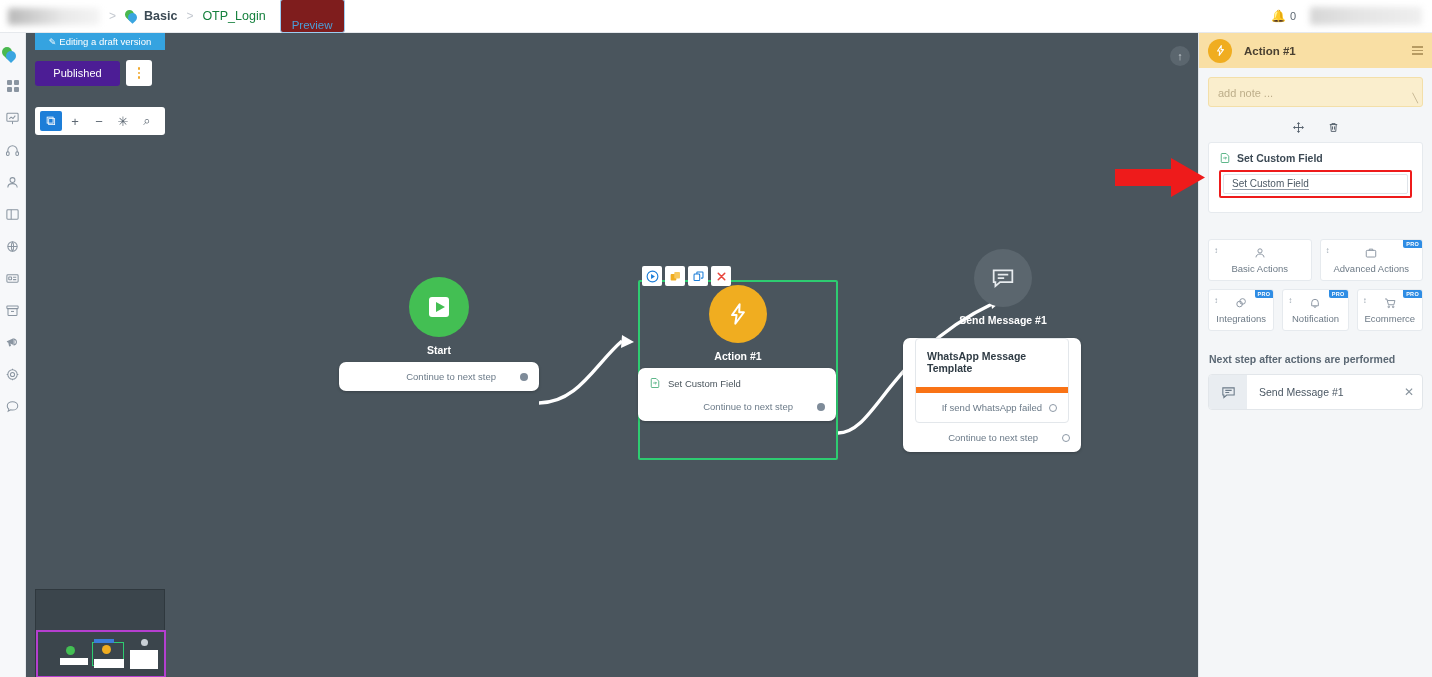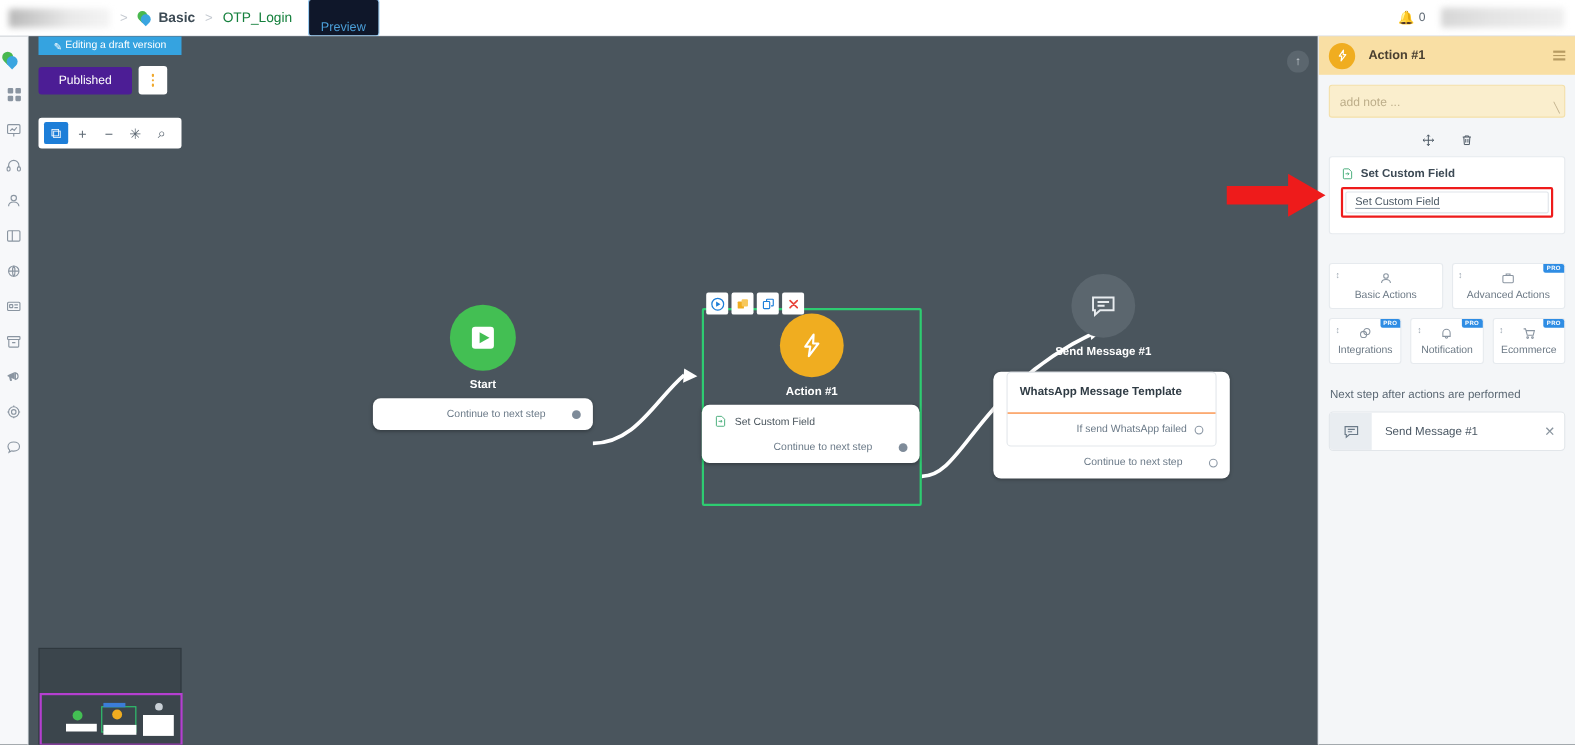--- a/index.html
+++ b/index.html
@@ -27,21 +27,21 @@
   }
   .omni-dot i {
     position: absolute; width: 9px; height: 9px; border-radius: 50% 50% 0 50%;
   }
   .omni-dot i.g { background: #49b84f; left: 0; top: 0; transform: rotate(45deg); }
   .omni-dot i.b { background: #3aa5e0; left: 3px; top: 3px; transform: rotate(45deg); }
   #bc-omni { font-size: 12.5px; font-weight: bold; color: #3c4a54; }
   #bc-page { font-size: 12.5px; color: #15803d; }
   #preview-btn {
     margin-left: 14px; height: 21px; padding: 16px 11px;
-    border: 1px solid #9ccdf2; border-radius: 3px; background: #0f172a;
+    border: 1px solid #9ccdf2; border-radius: 3px; background: #7f1d1d;
     color: #4b9fd8; font-size: 11.5px; line-height: 19px; cursor: pointer;
   }
   #topbar-right {
     margin-left: auto; display: flex; align-items: center; padding-right: 10px;
   }
   .bell-wrap { display: flex; align-items: center; gap: 4px; margin-right: 14px; }
   .bell { font-size: 12px; color: #7a838d; }
   .bell-count { font-size: 11px; color: #5d6873; }
   .blur-chip2 {
     width: 112px; height: 18px; border-radius: 2px;
@@ -150,29 +150,29 @@
     width: 20px; height: 20px; background: #ffffff; border-radius: 2px;
     display: flex; align-items: center; justify-content: center; cursor: pointer;
     border: none;
   }
   #node-action { position: absolute; left: 612px; top: 252px; width: 200px; }
   #action-circle { width: 58px; height: 58px; background: #f0ad20; }
 
   
   #node-send { left: 877px; top: 216px; width: 200px; }
   #send-circle { width: 58px; height: 58px; background: #5b666e; }
-  #send-card { width: 215px; }
+  #send-card { width: 178px; }
   .tpl-box {
     margin: 12px 12px 0; border: 1px solid #e3e7eb; border-radius: 4px;
   }
   .tpl-title {
     font-size: 10.5px; font-weight: bold; color: #2f3b44; padding: 11px 11px 13px;
   }
   .tpl-fail {
-    border-top: 1px solid #f97316; display: flex; align-items: center;
+    border-top: 6px solid #f97316; display: flex; align-items: center;
     justify-content: flex-end; gap: 7px; font-size: 9.5px; color: #6b7a88;
     padding: 9px 11px;
   }
 
   
   #edges { position: absolute; left: 0; top: 0; width: 1172px; height: 644px; pointer-events: none; }
 
   
   #minimap {
     position: absolute; left: 9px; top: 556px; width: 130px; height: 88px;
@@ -255,21 +255,21 @@
     position: absolute; left: 5px; top: 7px; font-size: 8px; color: #9aa5b0;
     line-height: 7px;
   }
   .pro-badge {
     position: absolute; right: 0px; top: 0px; background: #2f8de4; color: #fff;
     font-size: 5.5px; font-weight: bold; padding: 1px 3px; border-radius: 0 2px 0 2px;
     letter-spacing: .3px;
   }
 
   #next-step-label {
-    margin: 22px 10px 0; font-size: 10.5px; color: #5b6874;
+    margin: 22px 10px 0; font-size: 10.5px; color: #5b6874; font-weight: bold;
   }
   #next-step-item {
     margin: 9px 9px 0; height: 36px; background: #ffffff;
     border: 1px solid #e2e6ea; border-radius: 4px;
     display: flex; align-items: center; overflow: hidden;
   }
   #nsi-icon {
     width: 38px; height: 100%; background: #e9edf1;
     display: flex; align-items: center; justify-content: center; flex: none;
   }

